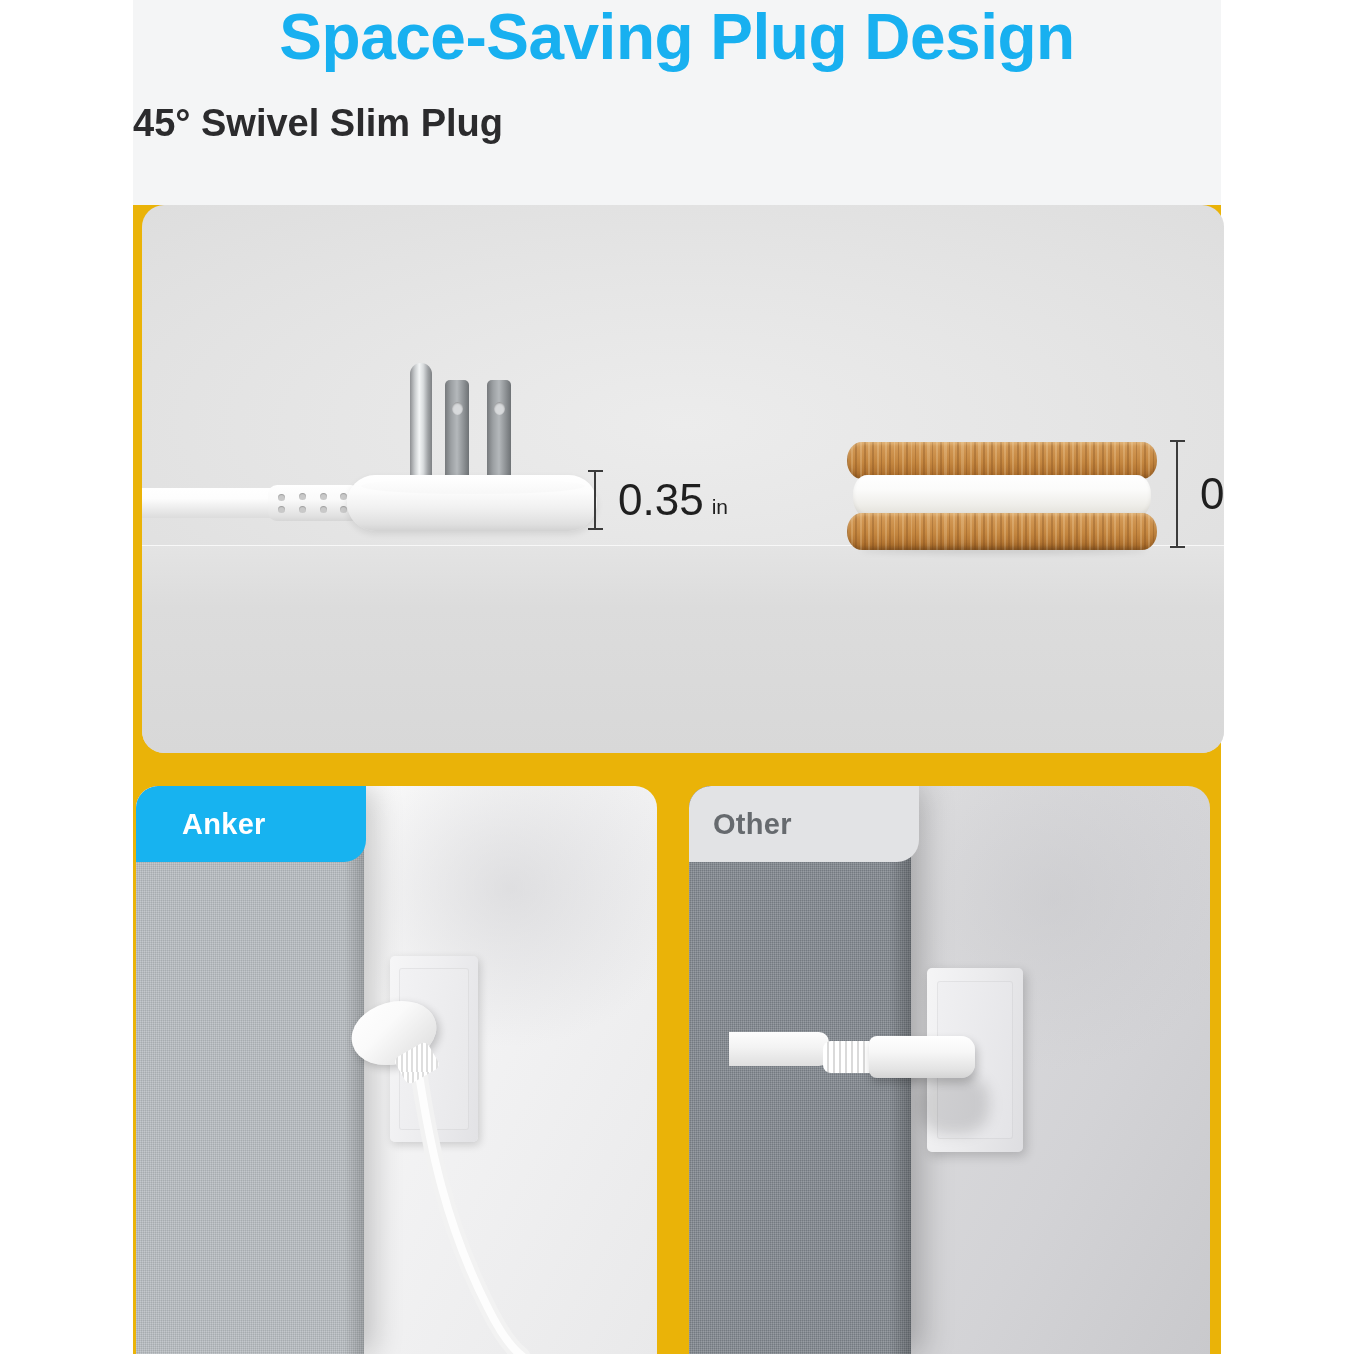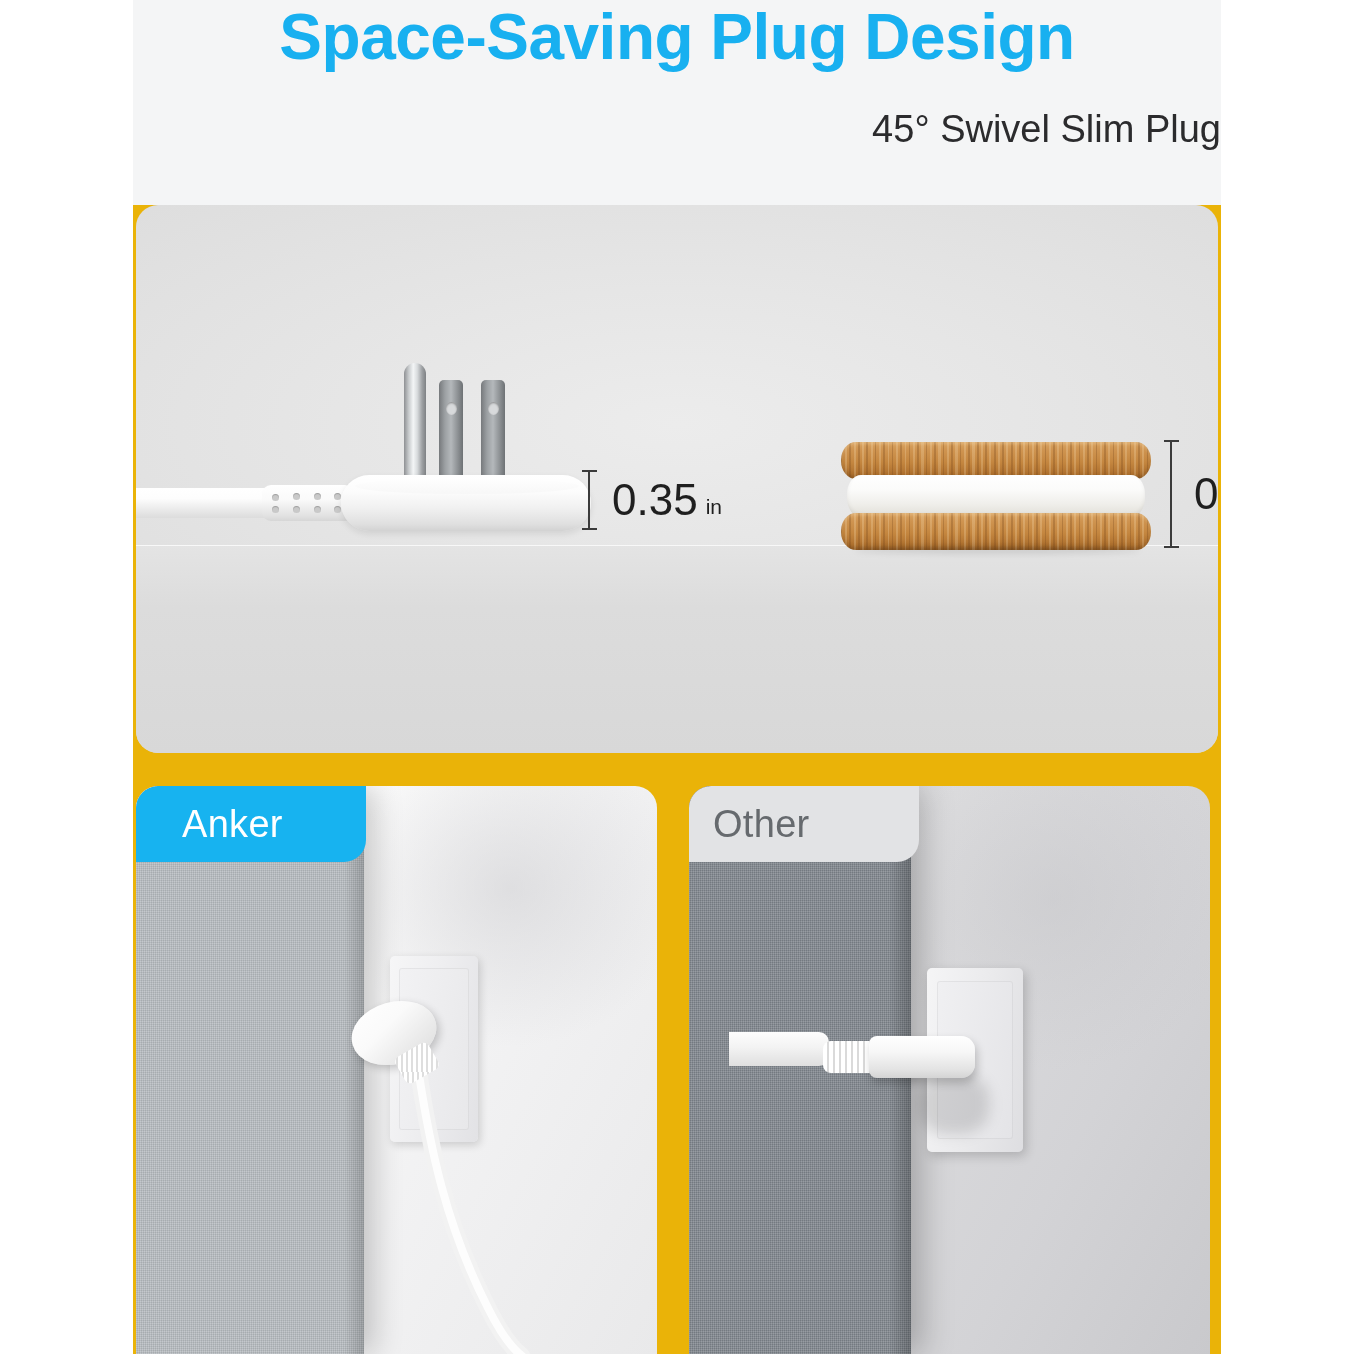--- a/index.html
+++ b/index.html
@@ -48,34 +48,34 @@
     font-weight: bold;
     line-height: 78px;
     letter-spacing: -0.5px;
     color: #18b0f0;
     white-space: nowrap;
   }
 
   #subheadline {
     position: absolute;
     left: 0;
-    top: 105px;
+    top: 99px;
     width: 1088px;
-    text-align: right;
+    text-align: left;
     font-size: 38px;
-    font-weight: normal;
+    font-weight: bold;
     line-height: 48px;
     color: #2b2b2d;
     white-space: nowrap;
   }
 
   
   #hero-card {
     position: absolute;
-    left: 3px;
+    left: 9px;
     top: 205px;
     width: 1082px;
     height: 548px;
     border-radius: 22px;
     background:
       radial-gradient(ellipse 70% 55% at 50% 40%, #ececec 0%, #e6e6e6 45%, #dedede 100%),
       linear-gradient(180deg, #eaeaea 0%, #e2e2e2 100%);
     overflow: hidden;
   }
 
@@ -371,22 +371,22 @@
   .panel-badge {
     position: absolute;
     left: 0;
     top: 0;
     height: 76px;
     min-width: 230px;
     padding: 0 42px 0 46px;
     display: flex;
     align-items: center;
     border-radius: 22px 0 22px 0;
-    font-size: 38px;
-    font-weight: normal;
+    font-size: 29px;
+    font-weight: bold;
     letter-spacing: 0.3px;
     line-height: 1;
     z-index: 7;
   }
   #badge-anker {
     background: #17b3f0;
     color: #ffffff;
   }
   #badge-other {
     background: #e2e3e5;

